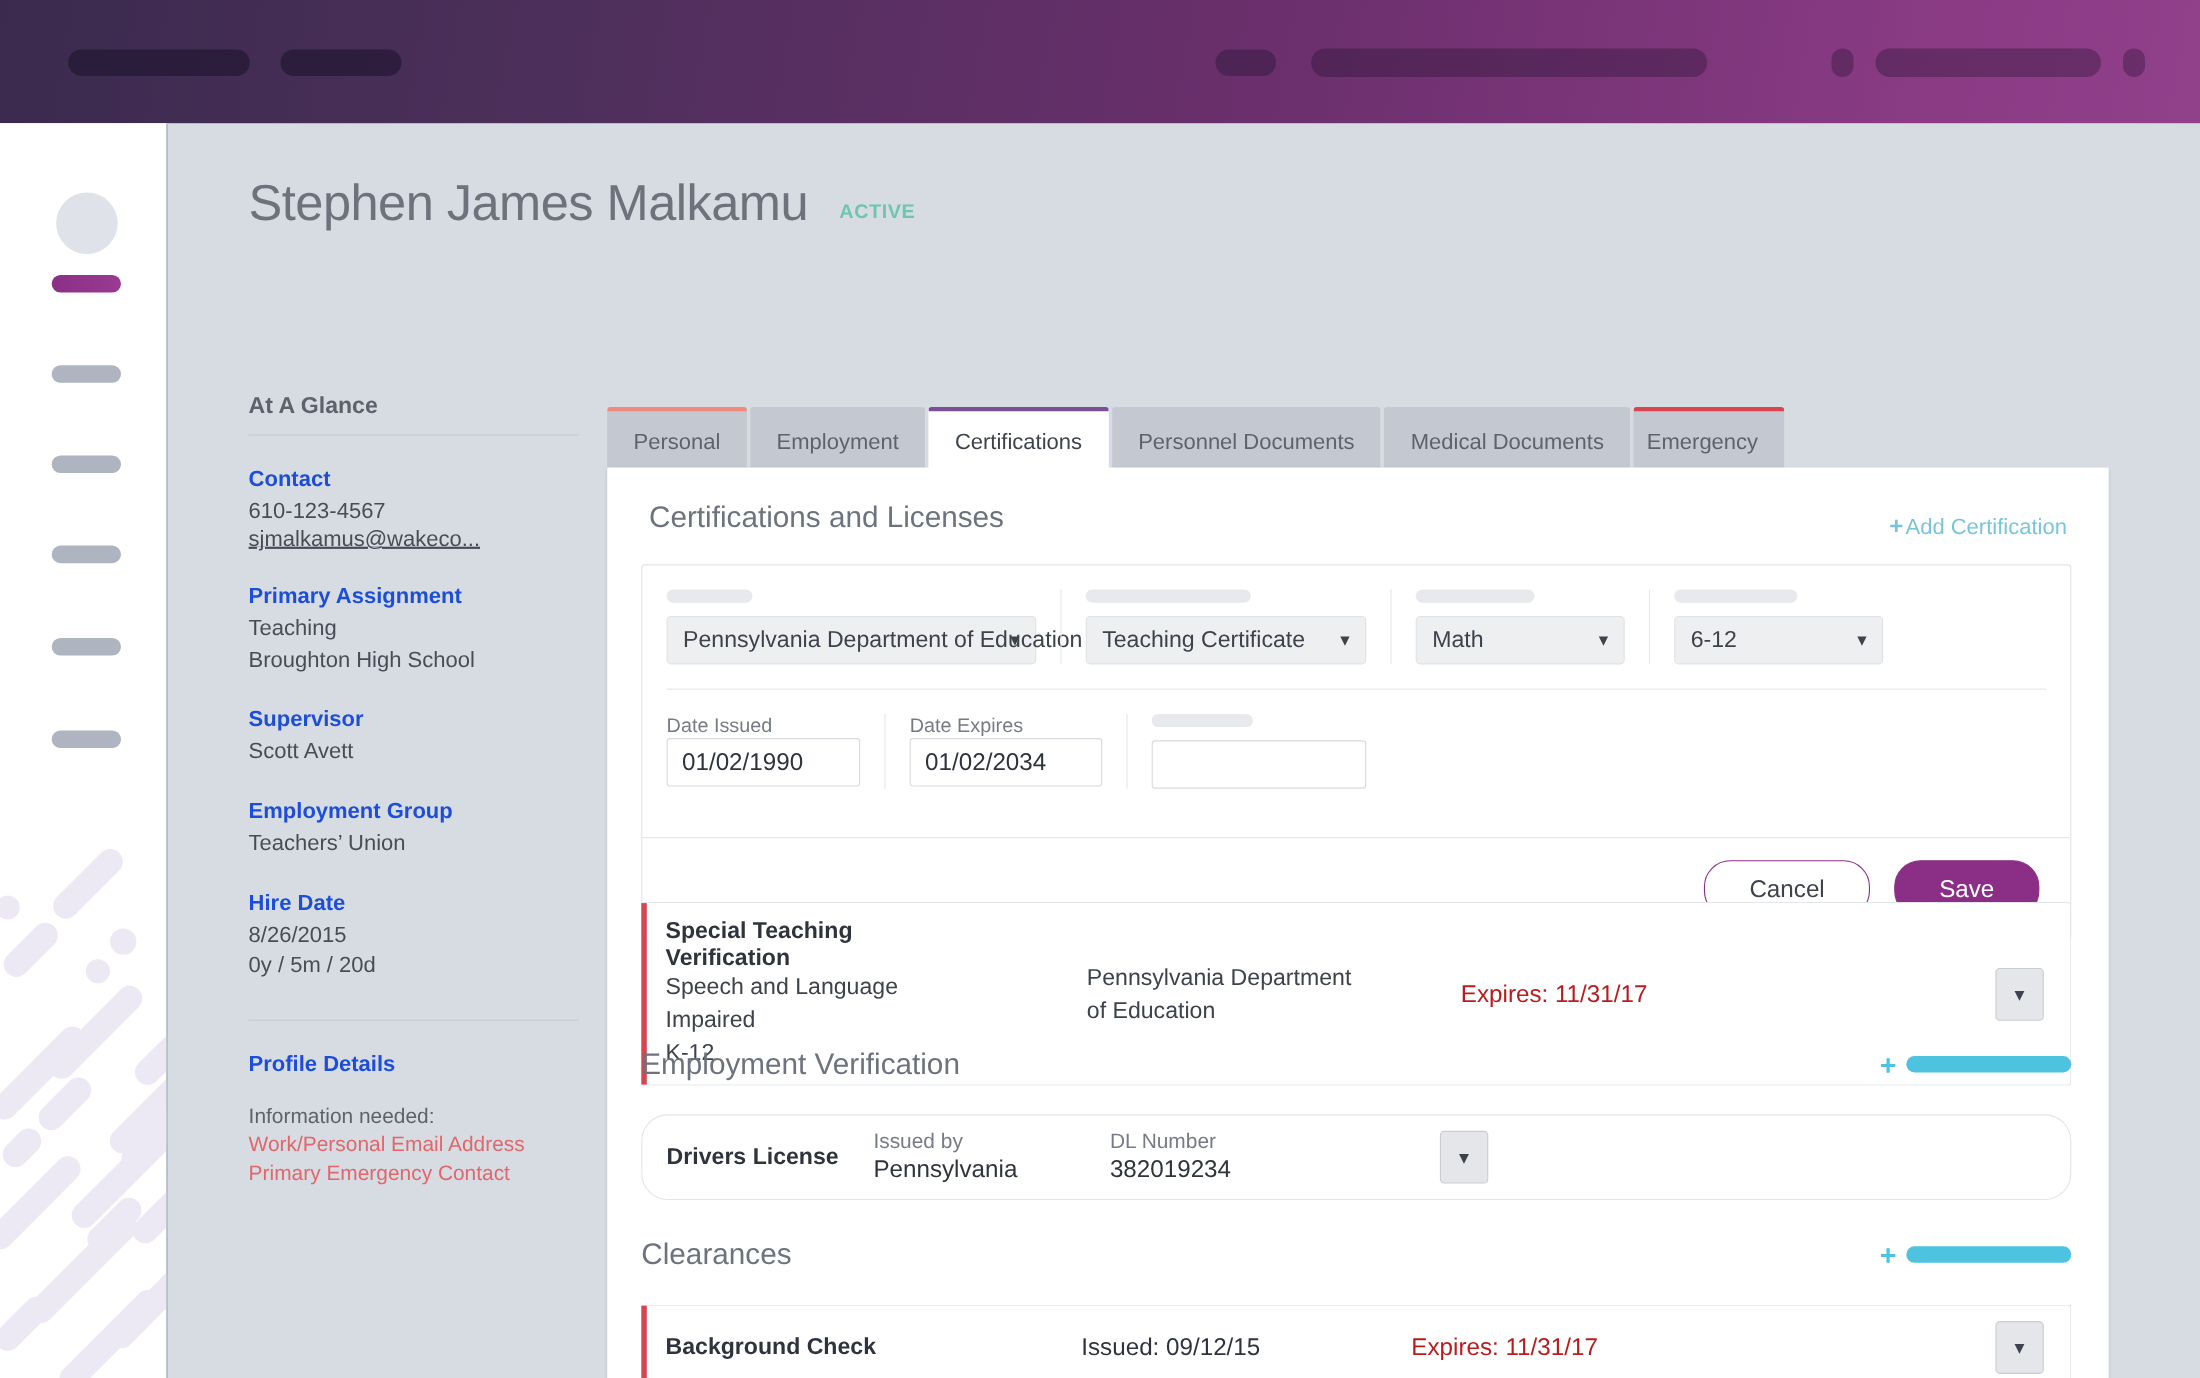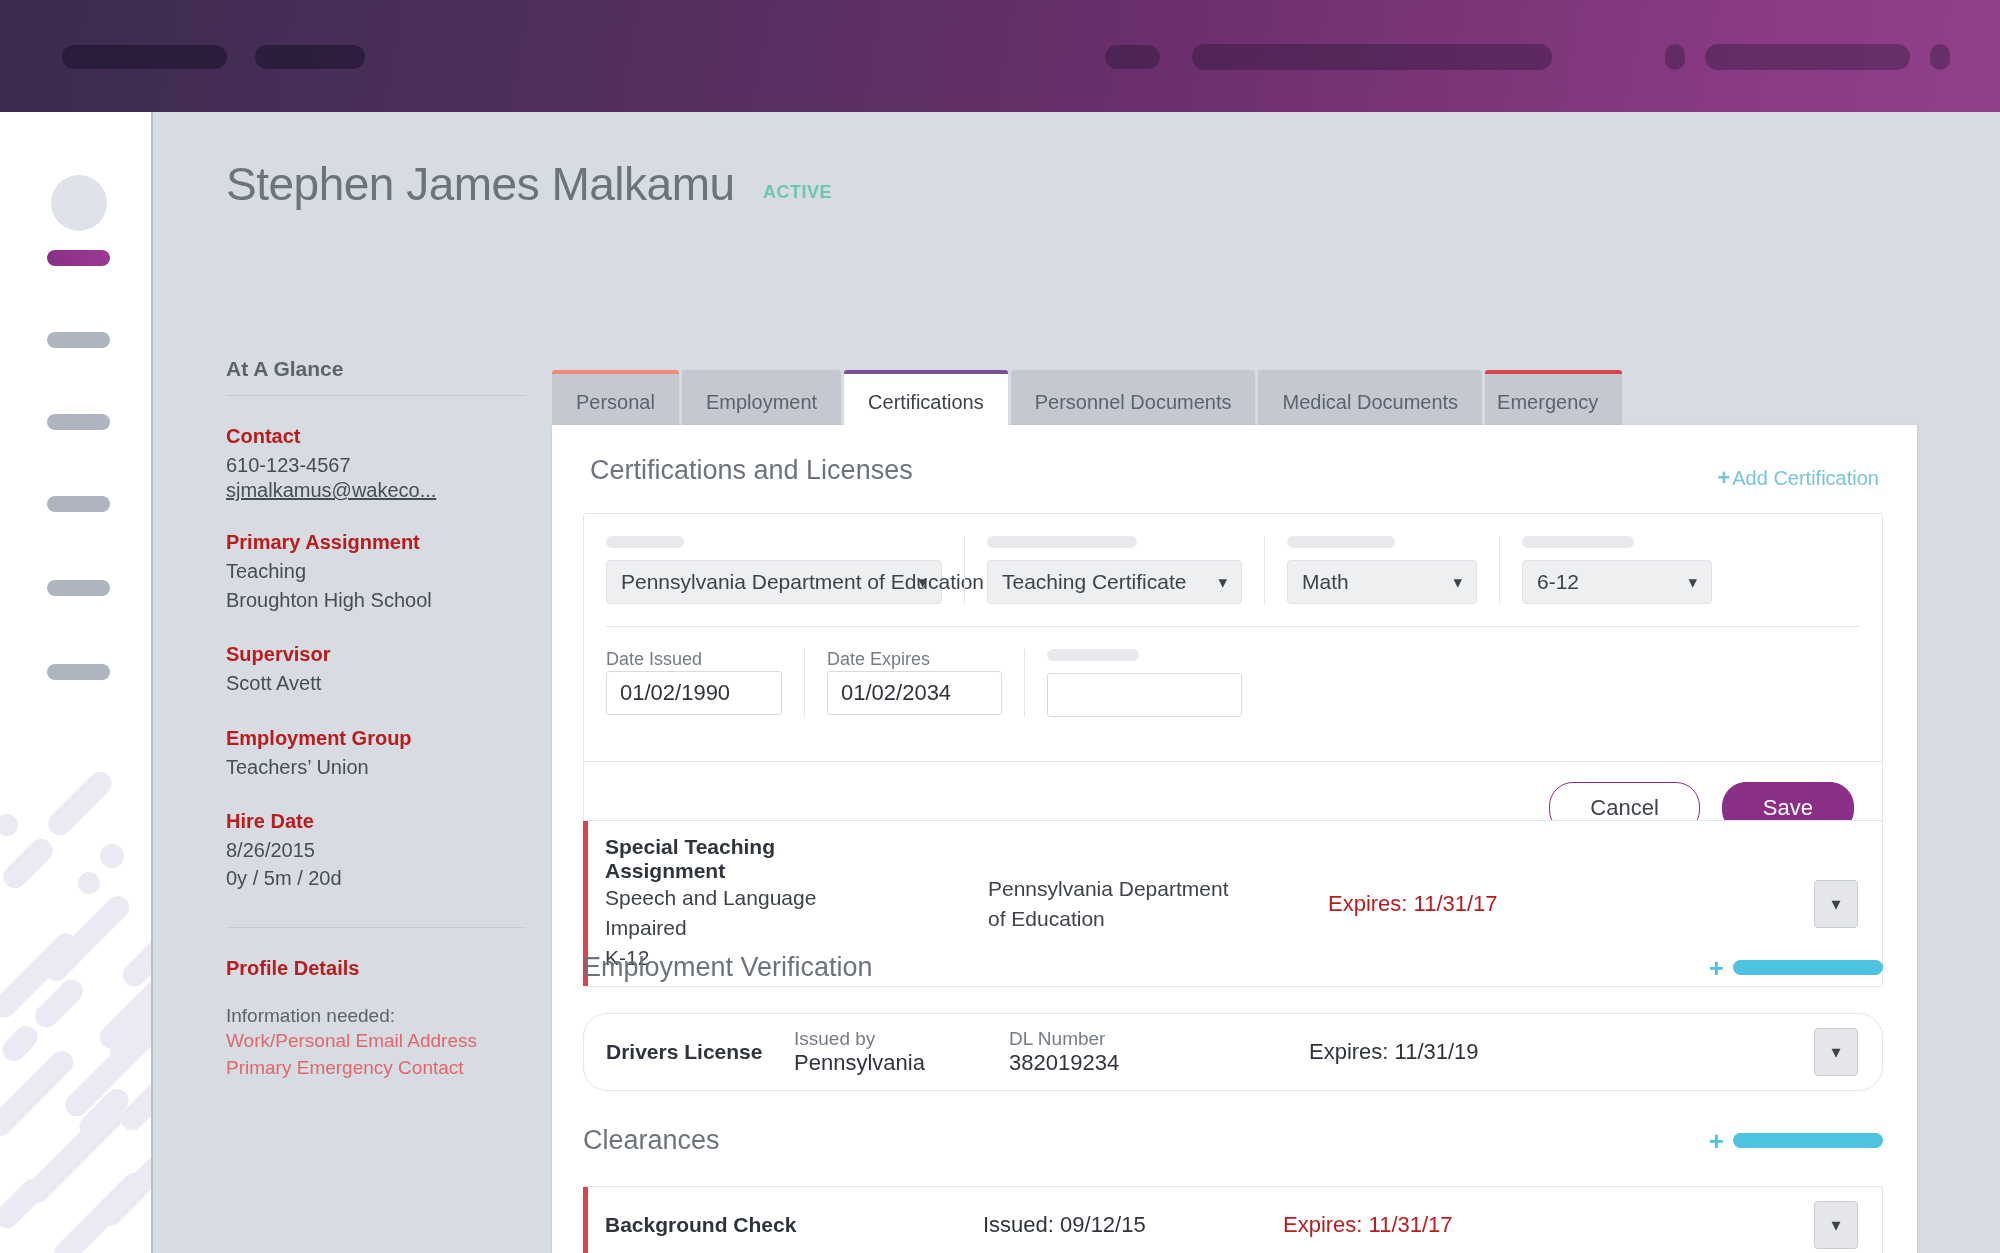--- a/index.html
+++ b/index.html
@@ -49,21 +49,21 @@
   }
   .status-badge{
     position:absolute; left:610px; top:70px;
     font-size:18px; font-weight:bold; letter-spacing:.5px; color:#6fc6ae;
   }
 
   
   .glance{ position:absolute; left:73px; top:245px; width:300px; }
   .glance h2{ font-size:21px; color:#5d636d; font-weight:bold; padding-bottom:14px; border-bottom:1px solid #c5cad3; }
   .g-block{ margin-top:26px; }
-  .g-label{ font-size:20px; color:#b91c1c; font-weight:bold; line-height:1.45; }
+  .g-label{ font-size:20px; color:#1d4ed8; font-weight:bold; line-height:1.45; }
   .g-value{ font-size:20px; color:#474d57; line-height:1.42; }
   .g-link{ font-size:20px; color:#474d57; text-decoration:underline; display:inline-block; }
   .g-sep{ margin-top:34px; border-top:1px solid #c5cad3; }
   .g-italic{ font-size:19px; color:#5d636d; margin-top:22px; }
   .g-needed{ font-size:19px; color:#e0676b; line-height:1.45; }
 
   
   .tabs{ position:absolute; left:399px; top:258px; display:flex; align-items:flex-end; }
   .tab{
     background:#c4c9d1; color:#5d636d; font-size:20px;
@@ -296,21 +296,21 @@
       </div>
 
       <div class="form-actions">
         <div class="btn btn-cancel">Cancel</div>
         <div class="btn btn-save">Save</div>
       </div>
     </div>
 
     <div class="rec alert" style="position:absolute; left:31px; top:395px; width:1300px;">
       <div class="rec-col" style="width:300px; padding-left:22px;">
-        <div class="rec-title">Special Teaching Assignment</div>
+        <div class="rec-title">Special Teaching Verification</div>
         <div class="rec-sub">Speech and Language Impaired</div>
         <div class="rec-sub">K-12</div>
       </div>
       <div class="rec-col" style="width:340px; margin-left:95px;">
         <div class="rec-sub">Pennsylvania Department</div>
         <div class="rec-sub">of Education</div>
       </div>
       <div class="rec-col" style="flex:1;">
         <div class="expires danger">Expires: 11/31/17</div>
       </div>
@@ -332,23 +332,20 @@
         <div class="rec-title">Drivers License</div>
       </div>
       <div class="rec-col" style="width:215px;">
         <div class="rec-lbl">Issued by</div>
         <div class="rec-val">Pennsylvania</div>
       </div>
       <div class="rec-col" style="width:300px;">
         <div class="rec-lbl">DL Number</div>
         <div class="rec-val">382019234</div>
       </div>
-      <div class="rec-col" style="flex:1;">
-        <div class="expires">Expires: 11/31/19</div>
-      </div>
       <div class="rec-col" style="margin-right:14px;">
         <div class="rec-chev">▾</div>
       </div>
     </div>
 
     <div style="position:absolute; left:31px; top:700px; width:1300px; display:flex; align-items:center; justify-content:space-between;">
       <div class="sect-head">Clearances</div>
       <div class="sect-add">
         <span class="plus">+</span>
         <span class="bar"></span>

